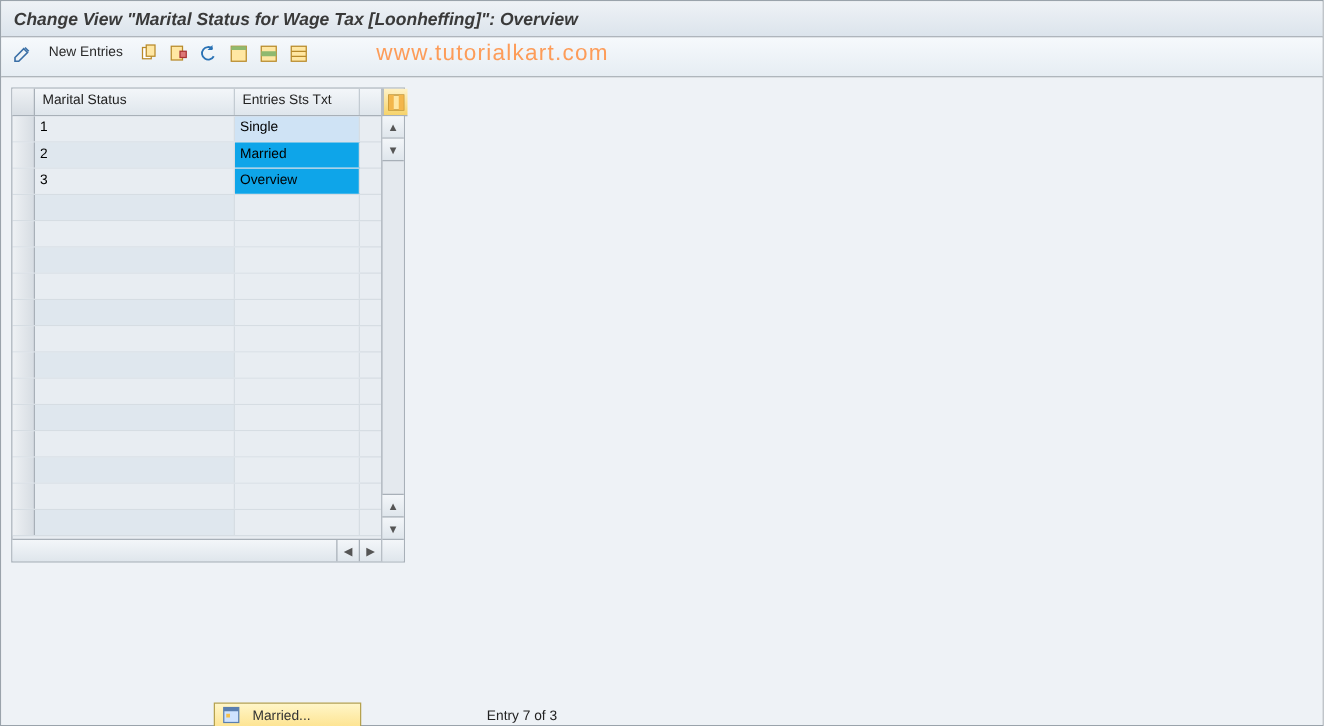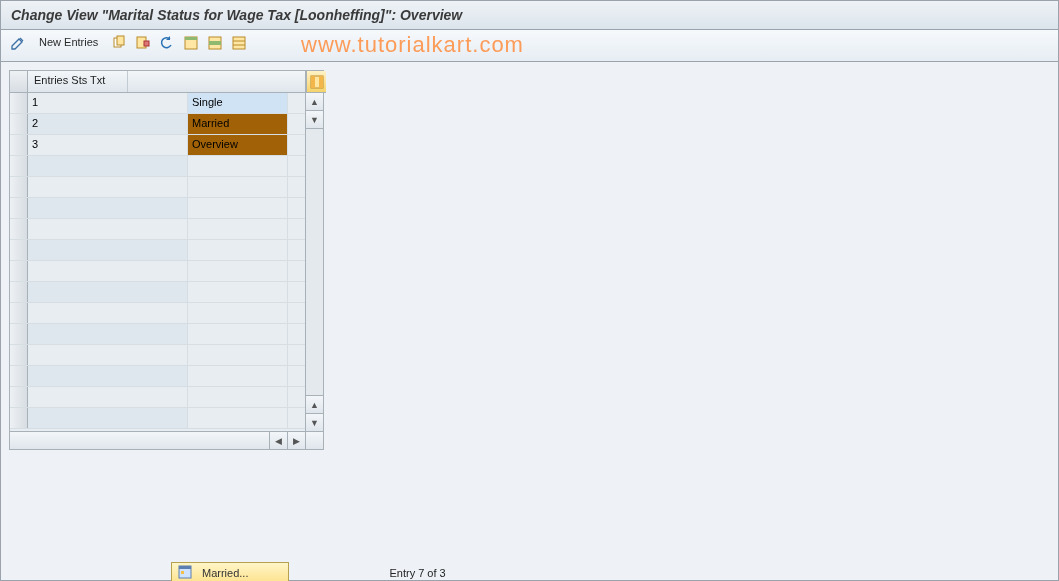--- a/index.html
+++ b/index.html
@@ -45,21 +45,21 @@
   .tb-icon {
     width: 18px; height: 18px;
     display: inline-flex;
     align-items: center; justify-content: center;
     cursor: default;
   }
   .tb-icon svg { width: 16px; height: 16px; display:block; }
   .watermark {
     position: absolute;
     left: 300px; top: 2px;
-    font-size: 22px;
+    font-size: 18px;
     letter-spacing: 1px;
     color: rgba(255,140,60,0.85);
     font-family: Verdana, sans-serif;
     pointer-events: none;
   }
   
   .workarea {
     flex: 1 1 auto;
     background: #eef2f6;
     padding: 8px;
@@ -115,21 +115,21 @@
     border-right: 1px solid #a8b0b8;
   }
   .row .cell {
     border-right: 1px solid #d6dde3;
     padding: 3px 4px;
     font-size: 11px;
     background: #e8edf2;
     overflow:hidden; white-space:nowrap;
   }
   .row .c1 { width: 160px; }
-  .row .c2 { width: 100px; background:#a16207; }
+  .row .c2 { width: 100px; background:#0ea5e9; }
   .row.alt .c1 { background:#dfe7ee; }
   .row.sel-c2 .c2 { background:#cfe3f5; }
   .grid-vbar {
     width: 18px;
     background: #e4e9ee;
     border-left:1px solid #a8b0b8;
     position: relative;
   }
   .vbtn {
     height: 18px;
@@ -236,20 +236,21 @@
     <span class="watermark">www.tutorialkart.com</span>
   </div>
 
   <div class="workarea">
 
     <div class="grid-outer">
       <div class="grid-inner">
 
         <div class="grid-header">
           <div class="hsel"></div>
+          <div class="hcell hcol1">Marital Status</div>
           <div class="hcell hcol2">Entries Sts Txt</div>
         </div>
 
         <div class="grid-rows" id="grid-rows">
             <div class="row sel-c2">
               <div class="rsel"></div>
               <div class="cell c1">1</div>
               <div class="cell c2">Single</div>
             </div>
             <div class="row alt">

